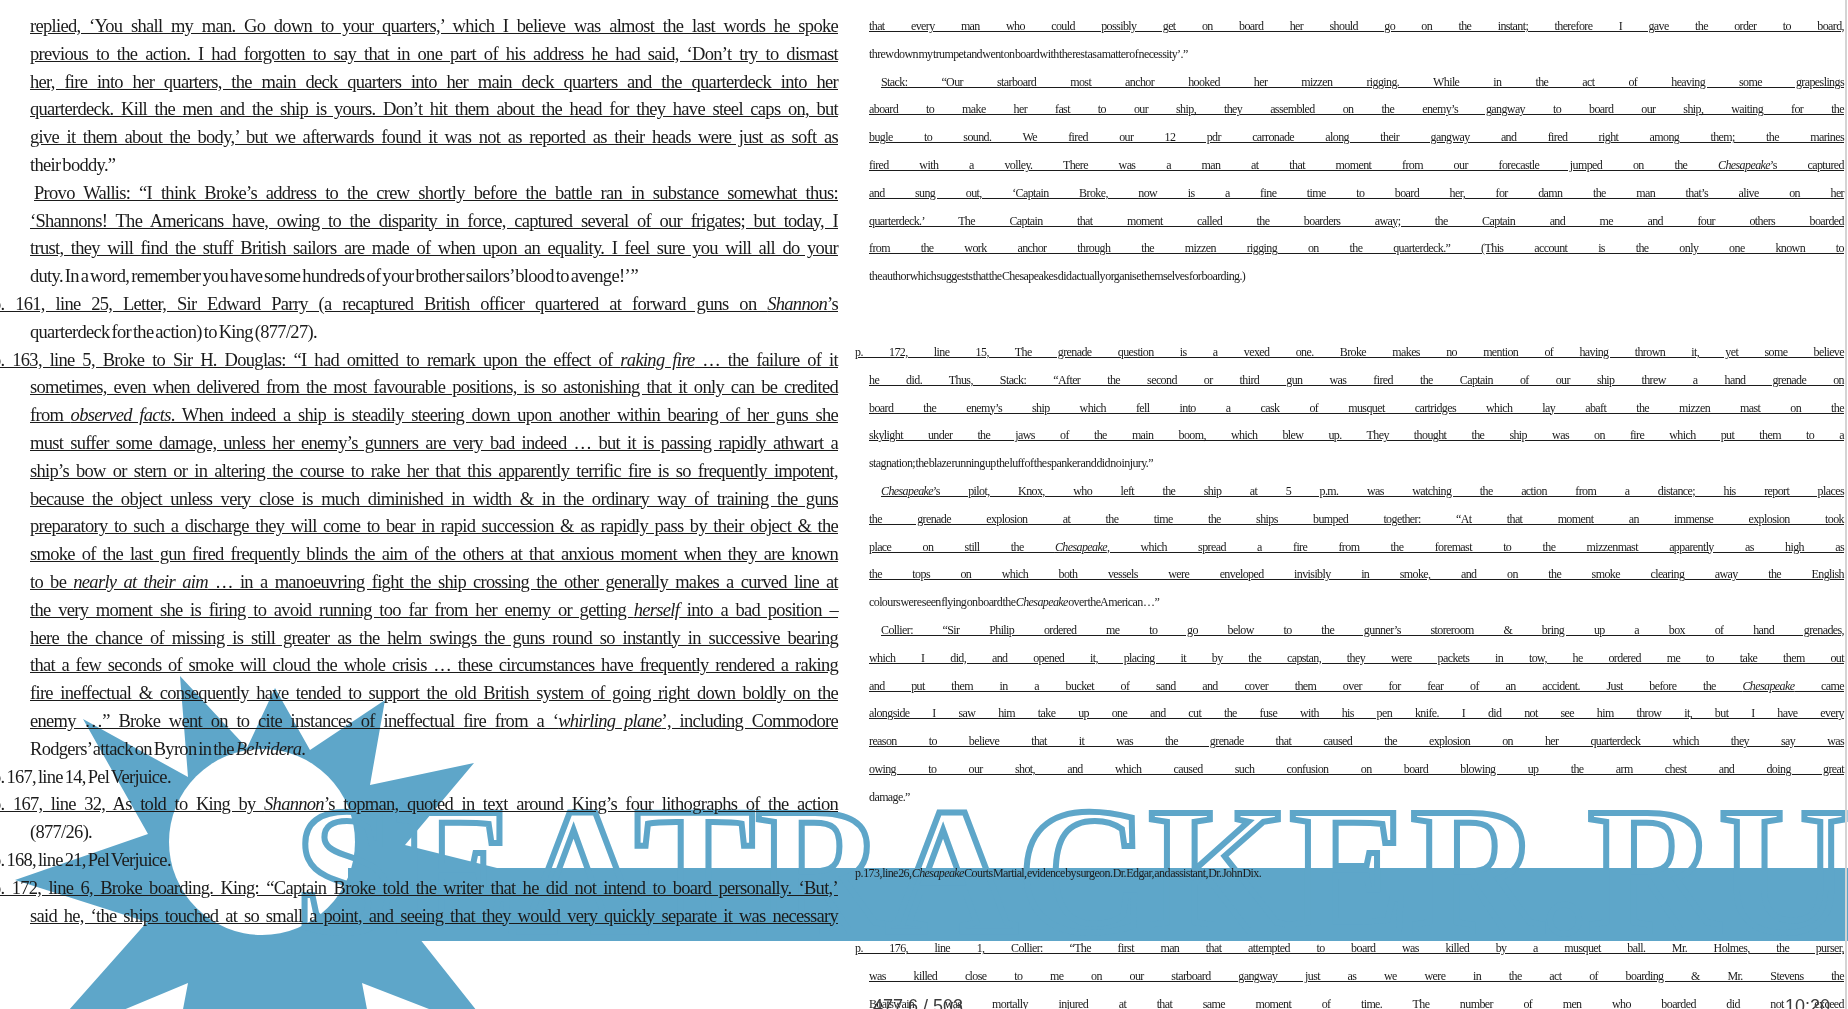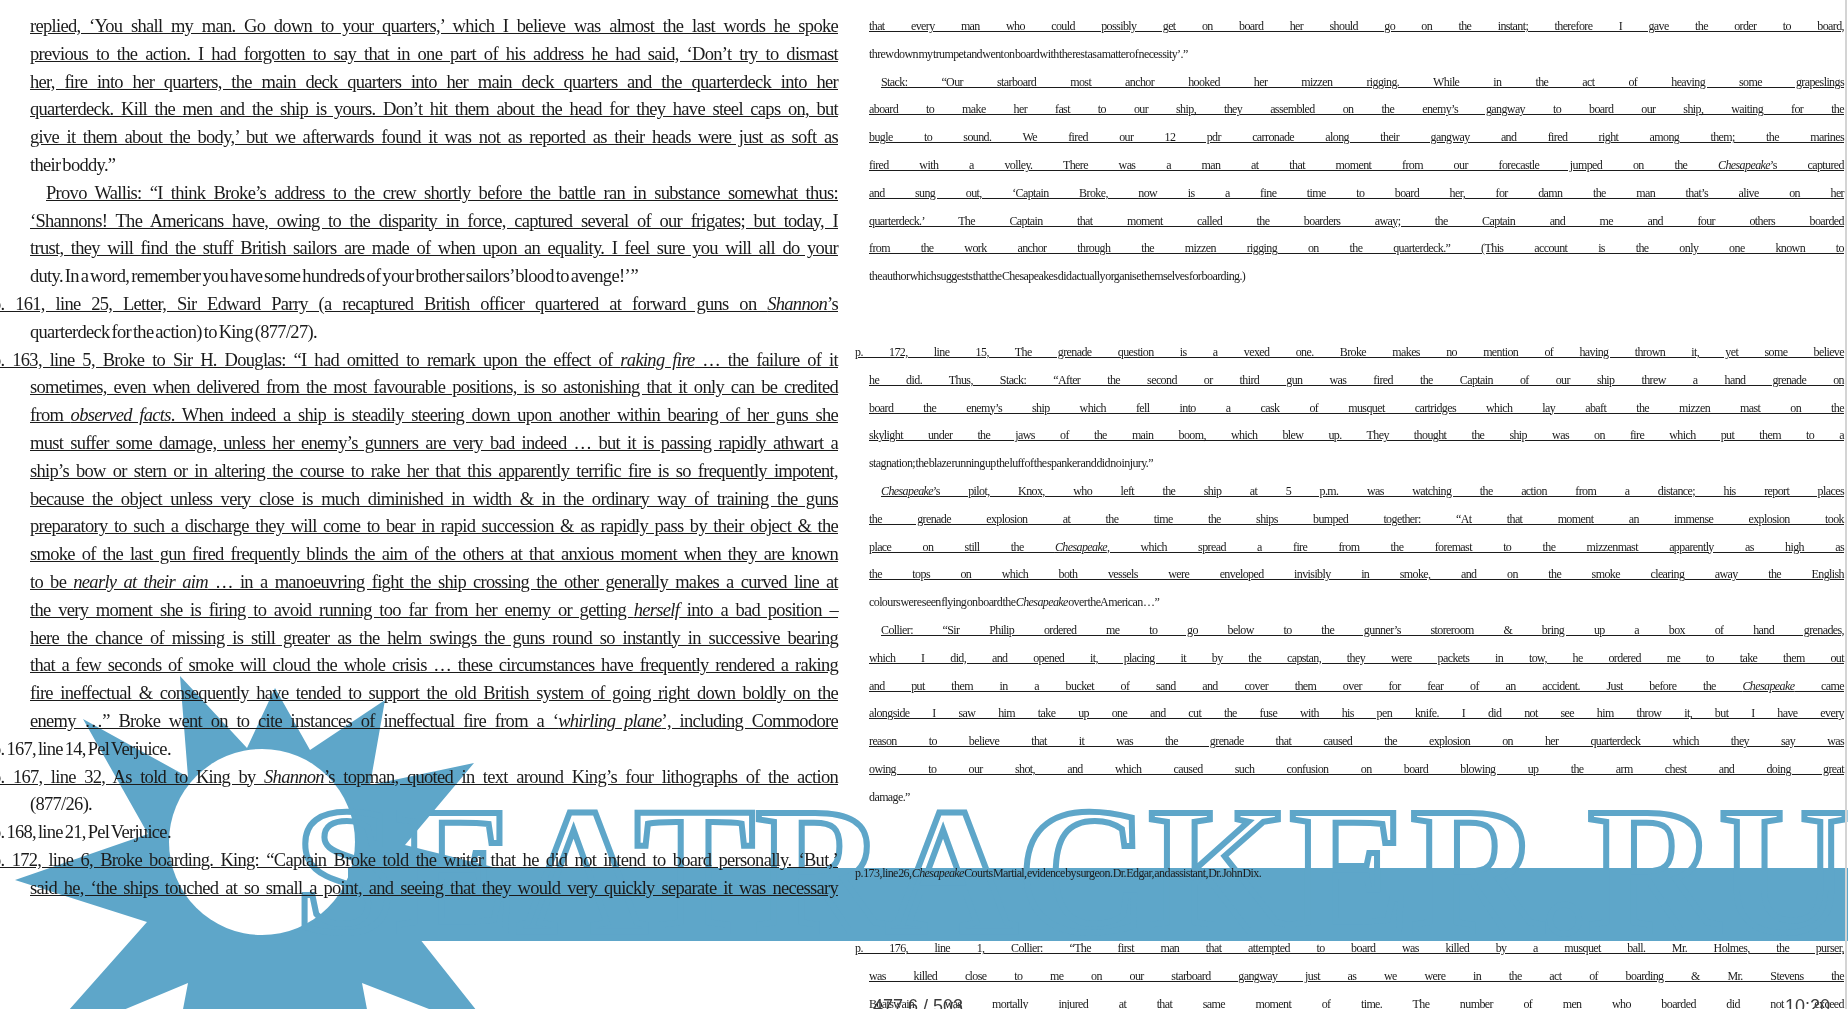--- a/index.html
+++ b/index.html
@@ -21,21 +21,21 @@
     font-size:18.5px;line-height:27.8px;letter-spacing:-0.7px;word-spacing:-2px;
   }
   .page-right{
     left:855px;width:989px;padding:13px 0 0 14px;
     font-size:12px;line-height:27.8px;letter-spacing:-0.6px;word-spacing:-2px;
   }
   .ln{text-align:left;}
   .ln.j{text-align:justify;text-align-last:justify;text-decoration:underline;}
   .page-left .hang{text-indent:-38px;}
   .page-right .hang{text-indent:-14px;margin-top:48px;}
-  .page-left .quote{text-indent:4px;margin-left:12px;}
+  .page-left .quote{text-indent:4px;}
   .page-right .quote{text-indent:12px;}
   .statusbar{
     position:absolute;left:0;top:972px;width:1848px;height:37px;z-index:3;
     font-family:"Liberation Sans", sans-serif;font-size:18px;color:#3c3c3c;margin-top:16px;
   }
   .page-pos{position:absolute;left:873px;top:8px;}
   .clock{position:absolute;right:18px;top:8px;}
   .edge-line{position:absolute;right:1px;top:0;width:2px;height:1009px;background:#d4d4d4;z-index:4;}
 </style>
 </head>
@@ -70,20 +70,21 @@
     <div class="ln j"><span>ship’s bow or stern or in altering the course to rake her that this apparently terrific fire is so frequently impotent,</span></div>
     <div class="ln j"><span>because the object unless very close is much diminished in width &amp; in the ordinary way of training the guns</span></div>
     <div class="ln j"><span>preparatory to such a discharge they will come to bear in rapid succession &amp; as rapidly pass by their object &amp; the</span></div>
     <div class="ln j"><span>smoke of the last gun fired frequently blinds the aim of the others at that anxious moment when they are known</span></div>
     <div class="ln j"><span>to be </span><i>nearly at their aim</i><span> … in a manoeuvring fight the ship crossing the other generally makes a curved line at</span></div>
     <div class="ln j"><span>the very moment she is firing to avoid running too far from her enemy or getting </span><i>herself</i><span> into a bad position –</span></div>
     <div class="ln j"><span>here the chance of missing is still greater as the helm swings the guns round so instantly in successive bearing</span></div>
     <div class="ln j"><span>that a few seconds of smoke will cloud the whole crisis … these circumstances have frequently rendered a raking</span></div>
     <div class="ln j"><span>fire ineffectual &amp; consequently have tended to support the old British system of going right down boldly on the</span></div>
     <div class="ln j"><span>enemy …” Broke went on to cite instances of ineffectual fire from a ‘</span><i>whirling plane</i><span>’, including Commodore</span></div>
+    <div class="ln"><span>Rodgers’ attack on Byron in the </span><i>Belvidera</i><span>.</span></div>
     <div class="ln hang"><span>p. 167, line 14, Pel Verjuice.</span></div>
     <div class="ln hang j"><span>p. 167, line 32, As told to King by </span><i>Shannon</i><span>’s topman, quoted in text around King’s four lithographs of the action</span></div>
     <div class="ln"><span>(877/26).</span></div>
     <div class="ln hang"><span>p. 168, line 21, Pel Verjuice.</span></div>
     <div class="ln hang j"><span>p. 172, line 6, Broke boarding. King: “Captain Broke told the writer that he did not intend to board personally. ‘But,’</span></div>
     <div class="ln j"><span>said he, ‘the ships touched at so small a point, and seeing that they would very quickly separate it was necessary</span></div>
   </div>
 
 <div class="page page-right">
     <div class="ln j"><span>that every man who could possibly get on board her should go on the instant; therefore I gave the order to board,</span></div>

